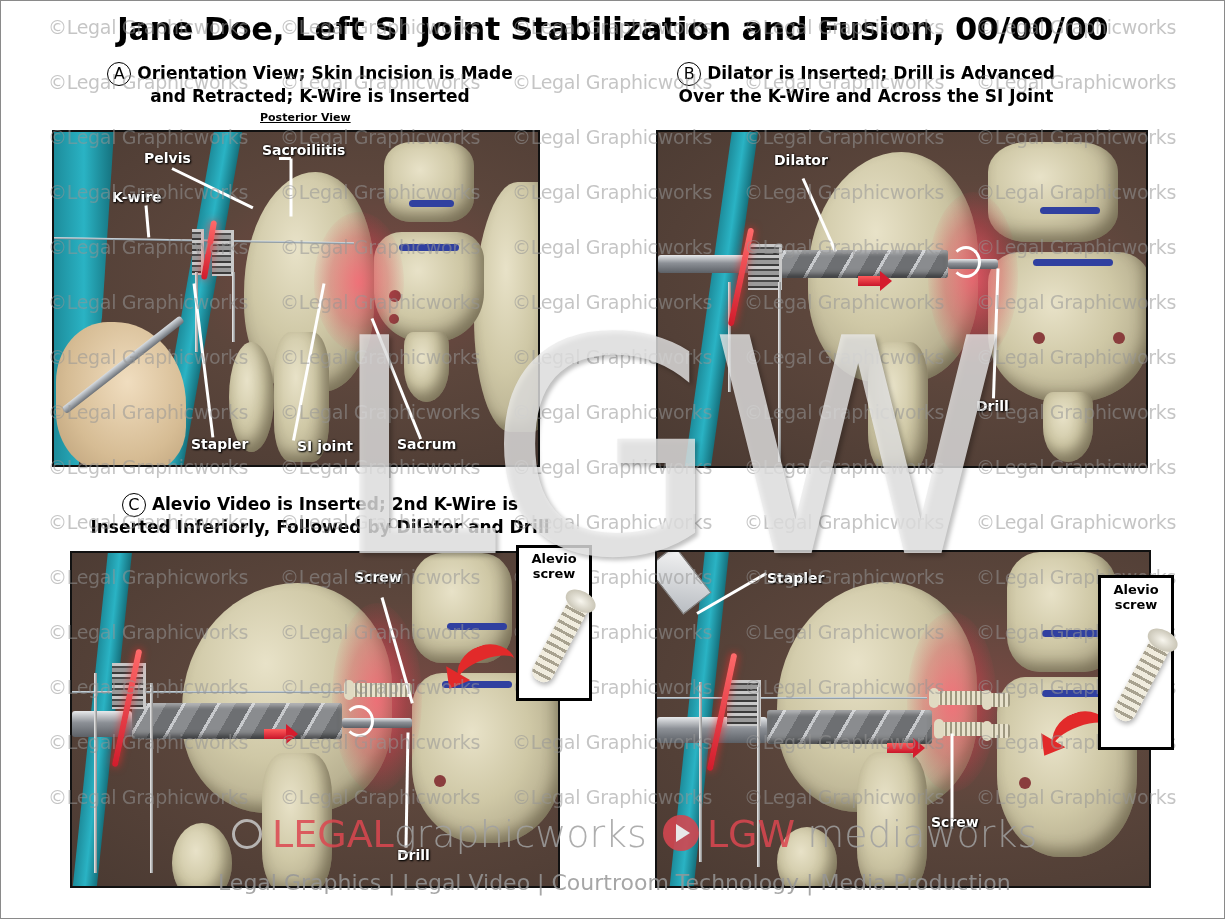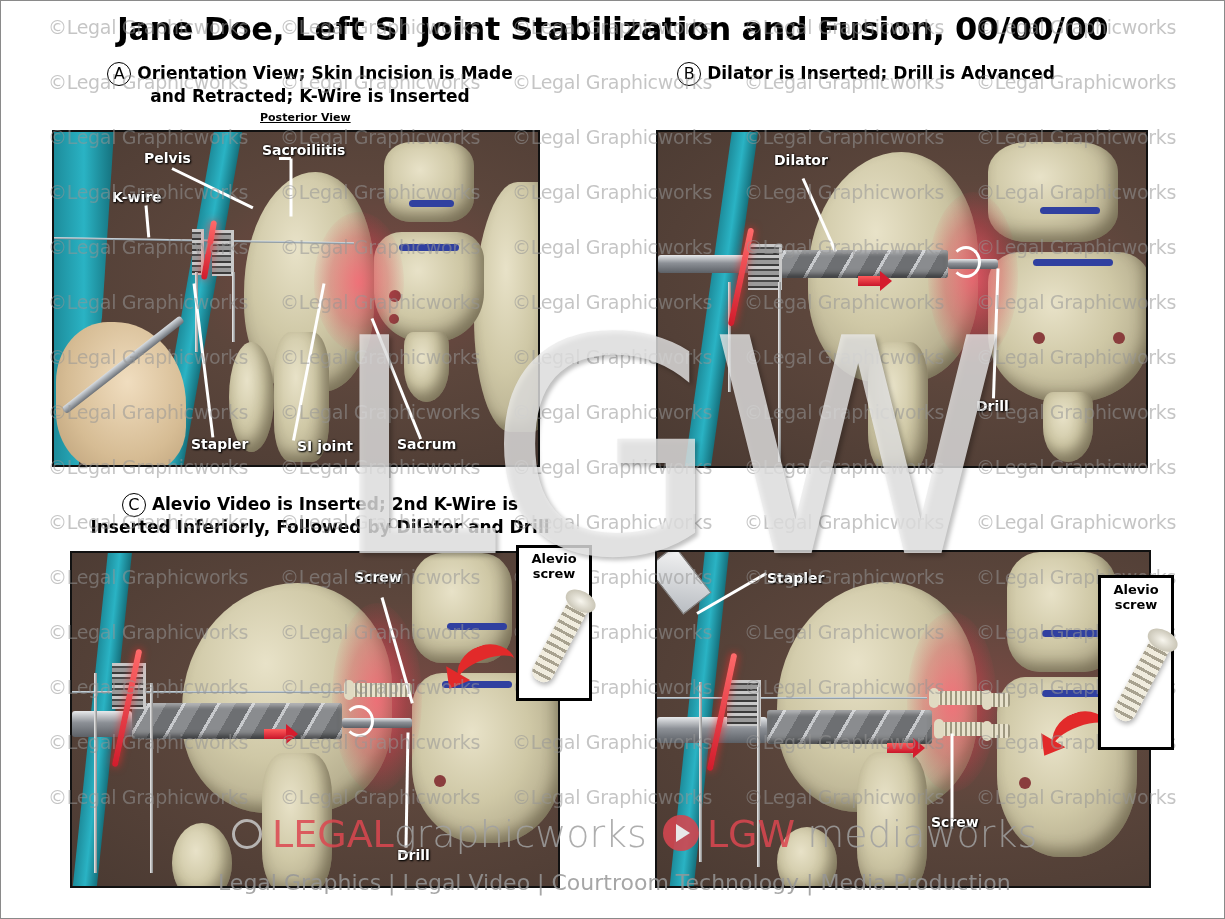--- a/index.html
+++ b/index.html
@@ -113,20 +113,21 @@
   <div class="label" style="left:90px; top:18px;">Pelvis</div>
   <div class="label" style="left:58px; top:57px;">K-wire</div>
   <div class="label" style="left:208px; top:10px;">Sacroiliitis</div>
   <div class="label" style="left:137px; top:304px;">Stapler</div>
   <div class="label" style="left:243px; top:306px;">SI joint</div>
   <div class="label" style="left:343px; top:304px;">Sacrum</div>
 </div>
 
 <div class="panel-caption" style="left:626px; top:62px; width:480px;">
   <div><span class="badge">B</span><span>Dilator is Inserted; Drill is Advanced</span></div>
+  <div>Over the K-Wire and Across the SI Joint</div>
 </div>
 
 <div class="panel" style="left:656px; top:130px; width:492px; height:338px;">
   <div class="bg-skin"></div>
   <div class="drape" style="left:50px; top:-10px; width:26px; height:360px; transform: rotate(8deg);"></div>
   <div class="bone" style="left:150px; top:20px; width:170px; height:230px; border-radius: 55% 45% 40% 40%;"></div>
   <div class="bone" style="left:210px; top:210px; width:60px; height:130px; border-radius: 30%;"></div>
   <div class="bone" style="left:330px; top:10px; width:130px; height:100px; border-radius: 30%;"></div>
   <div class="bone" style="left:330px; top:120px; width:162px; height:150px; border-radius: 20% 20% 45% 45%;"></div>
   <div class="bone" style="left:385px; top:260px; width:50px; height:70px; border-radius: 20% 20% 50% 50%;"></div>

